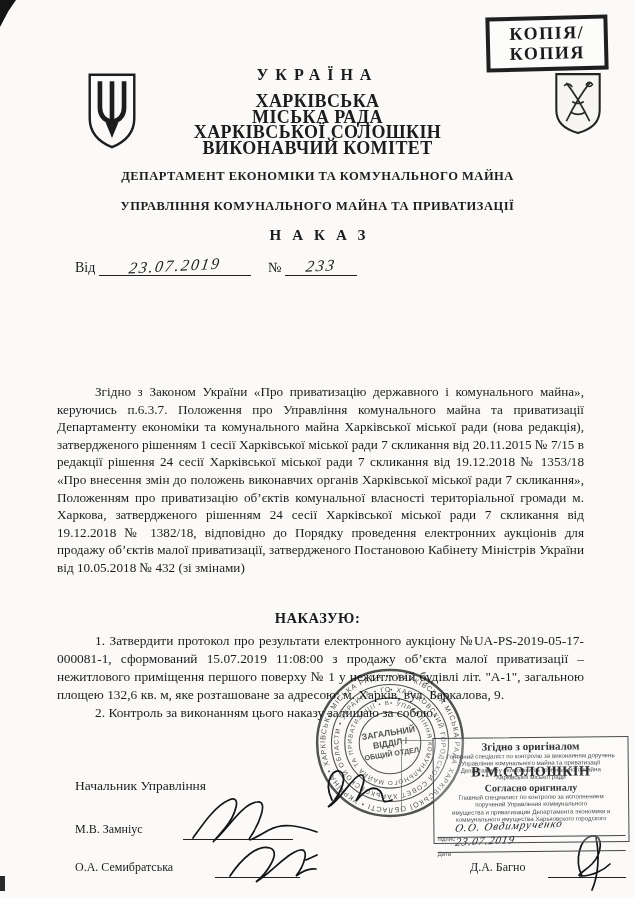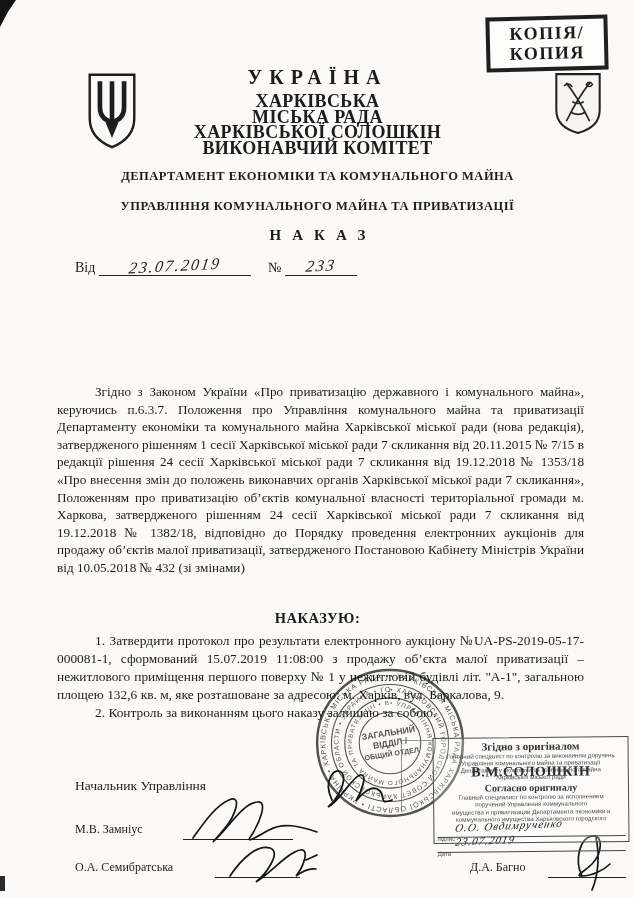--- a/index.html
+++ b/index.html
@@ -17,21 +17,21 @@
   .edge-mark{position:absolute;left:0;top:876px;width:5px;height:15px;background:#2a2a2a;}
 
   
   .copy-stamp{
     position:absolute;left:486px;top:16px;width:114px;padding:3px 0 4px;
     border:4px solid #1f1f1f;text-align:center;font-weight:bold;
     font-size:18px;line-height:20px;letter-spacing:1.5px;color:#1b1b1b;
     transform:rotate(-1.4deg);background:rgba(255,255,255,.4);
   }
 
-  .country{top:66px;font-size:20px;font-weight:bold;letter-spacing:7px;}
+  .country{top:66px;font-size:16px;font-weight:bold;letter-spacing:7px;}
   .council{top:94px;font-size:18px;line-height:15.5px;font-weight:bold;letter-spacing:.4px;}
   .department{top:169px;font-size:12.5px;font-weight:bold;letter-spacing:.5px;}
   .division{top:199px;font-size:12.5px;font-weight:bold;letter-spacing:.5px;}
   .doc-type{top:227px;font-size:15px;font-weight:bold;letter-spacing:11px;text-indent:11px;}
 
   .date-line{position:absolute;left:75px;top:257px;font-size:14px;}
   .u-line{display:inline-block;border-bottom:1.4px solid #222;text-align:center;vertical-align:bottom;}
   .hw{
     display:inline-block;font-style:italic;letter-spacing:2px;font-size:16px;
     transform:rotate(-3deg) skewX(-12deg);color:#222;

